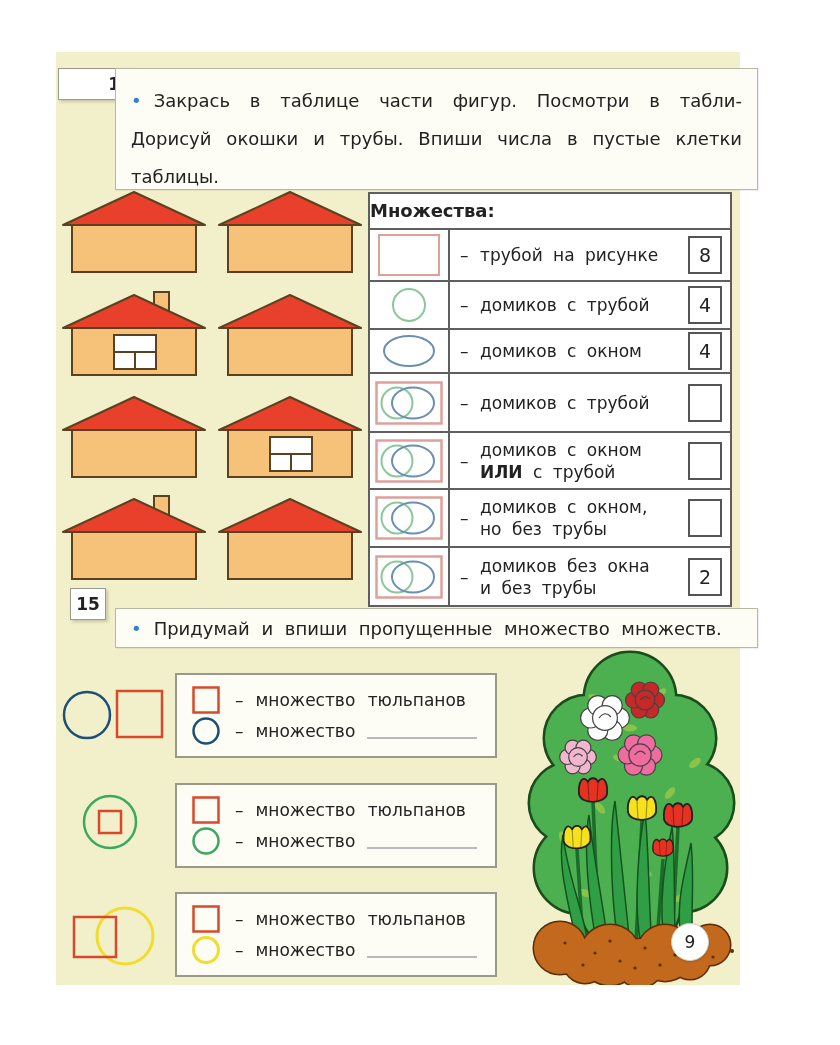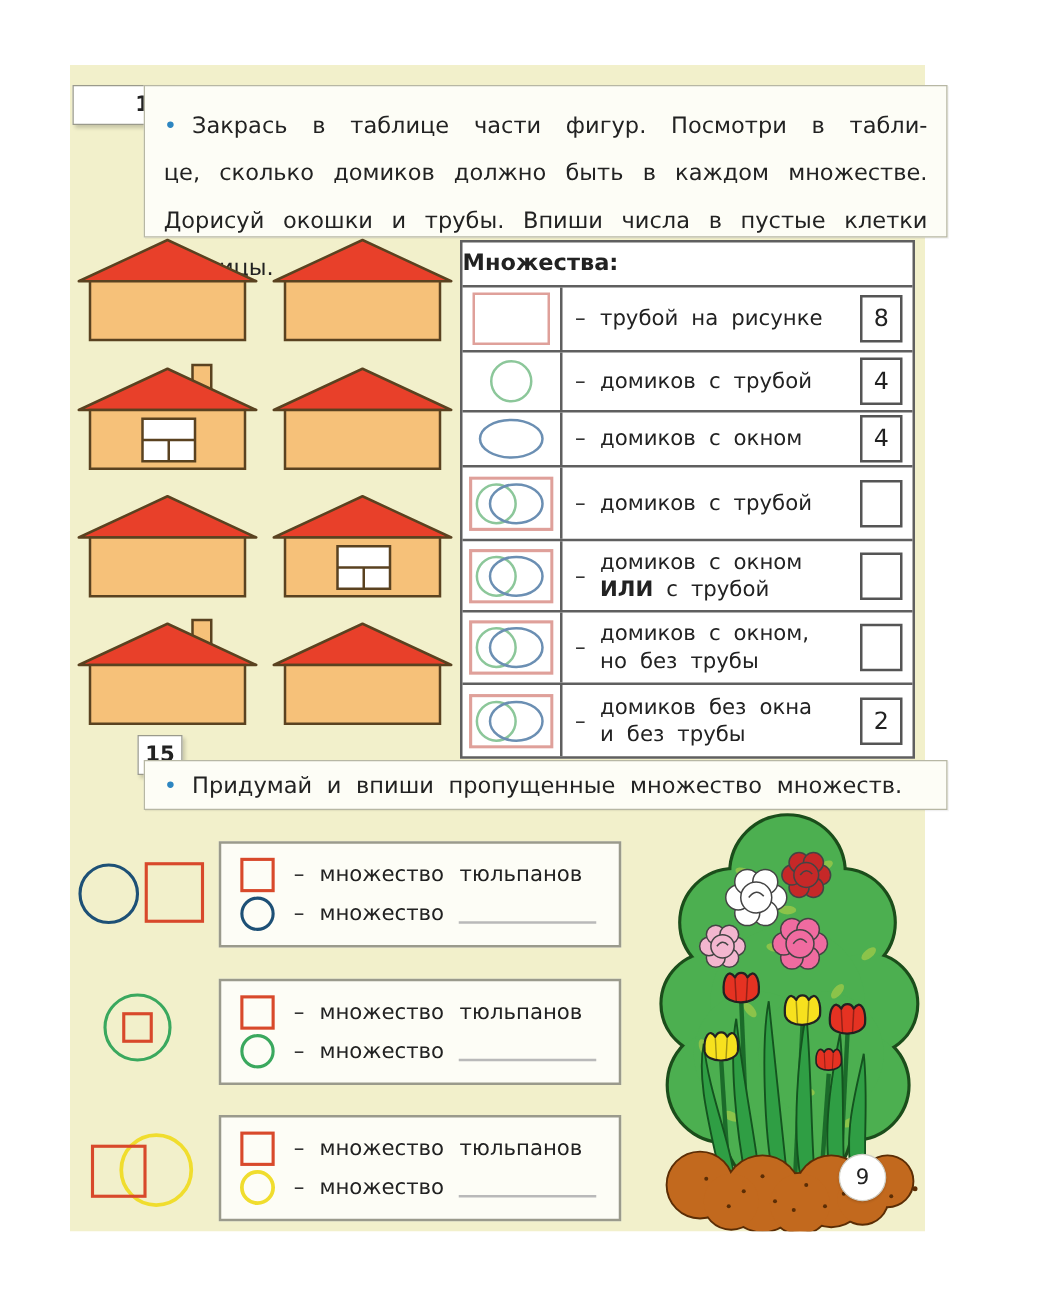--- a/index.html
+++ b/index.html
@@ -41,21 +41,20 @@
 </style>
 </head>
 <body>
 
 <div class="sheet">
   <div class="content-bg">
 
     <div class="num-box" style="left:2px;top:16px;padding-left:44px;">14</div>
     <div class="instr-box" style="top:16px;height:108px;">
       <div class="jline"><span class="bullet">•</span><span>Закрась в таблице части фигур. Посмотри в табли-</span></div>
-      <div class="jline">це, сколько домиков должно быть в каждом множестве.</div>
       <div class="jline">Дорисуй окошки и трубы. Впиши числа в пустые клетки</div>
       <div class="jline last">таблицы.</div>
     </div>
 
     <svg id="houses" width="312" height="410" viewBox="0 0 312 410" style="position:absolute;left:1px;top:133px;">
         <g>
           <polygon points="6,40 77,7 148,40" fill="#e8402a" stroke="#5a4220" stroke-width="2" stroke-linejoin="round"></polygon>
           <rect x="15" y="40" width="124" height="47" fill="#f6c179" stroke="#5a4220" stroke-width="2"></rect>
         </g>
         <g>
@@ -190,21 +189,21 @@
             <div class="text-cell">
               <span class="row-dash">–</span>
               <div><span>домиков без окна</span></div>
               <div><span>и без трубы</span></div>
               <div class="answer-box">2</div>
             </div>
           </div>
         </div>
     </div>
 
-    <div class="num-box" style="left:14px;top:536px;margin-left:40px;">15</div>
+    <div class="num-box" style="left:14px;top:536px;">15</div>
     <div class="instr-box single-line" style="top:556px;height:26px;">
       <span class="bullet">•</span>
         <span>Придумай и впиши пропущенные множество множеств.</span>
     </div>
 
     <div id="groups15">
         <div class="group-box" style="top: 621px;">
           <div class="legend-row">
             <svg width="30" height="30">
               <rect x="2.5" y="2.5" width="25" height="25" fill="none" stroke="#d8492b" stroke-width="2.5"></rect>

